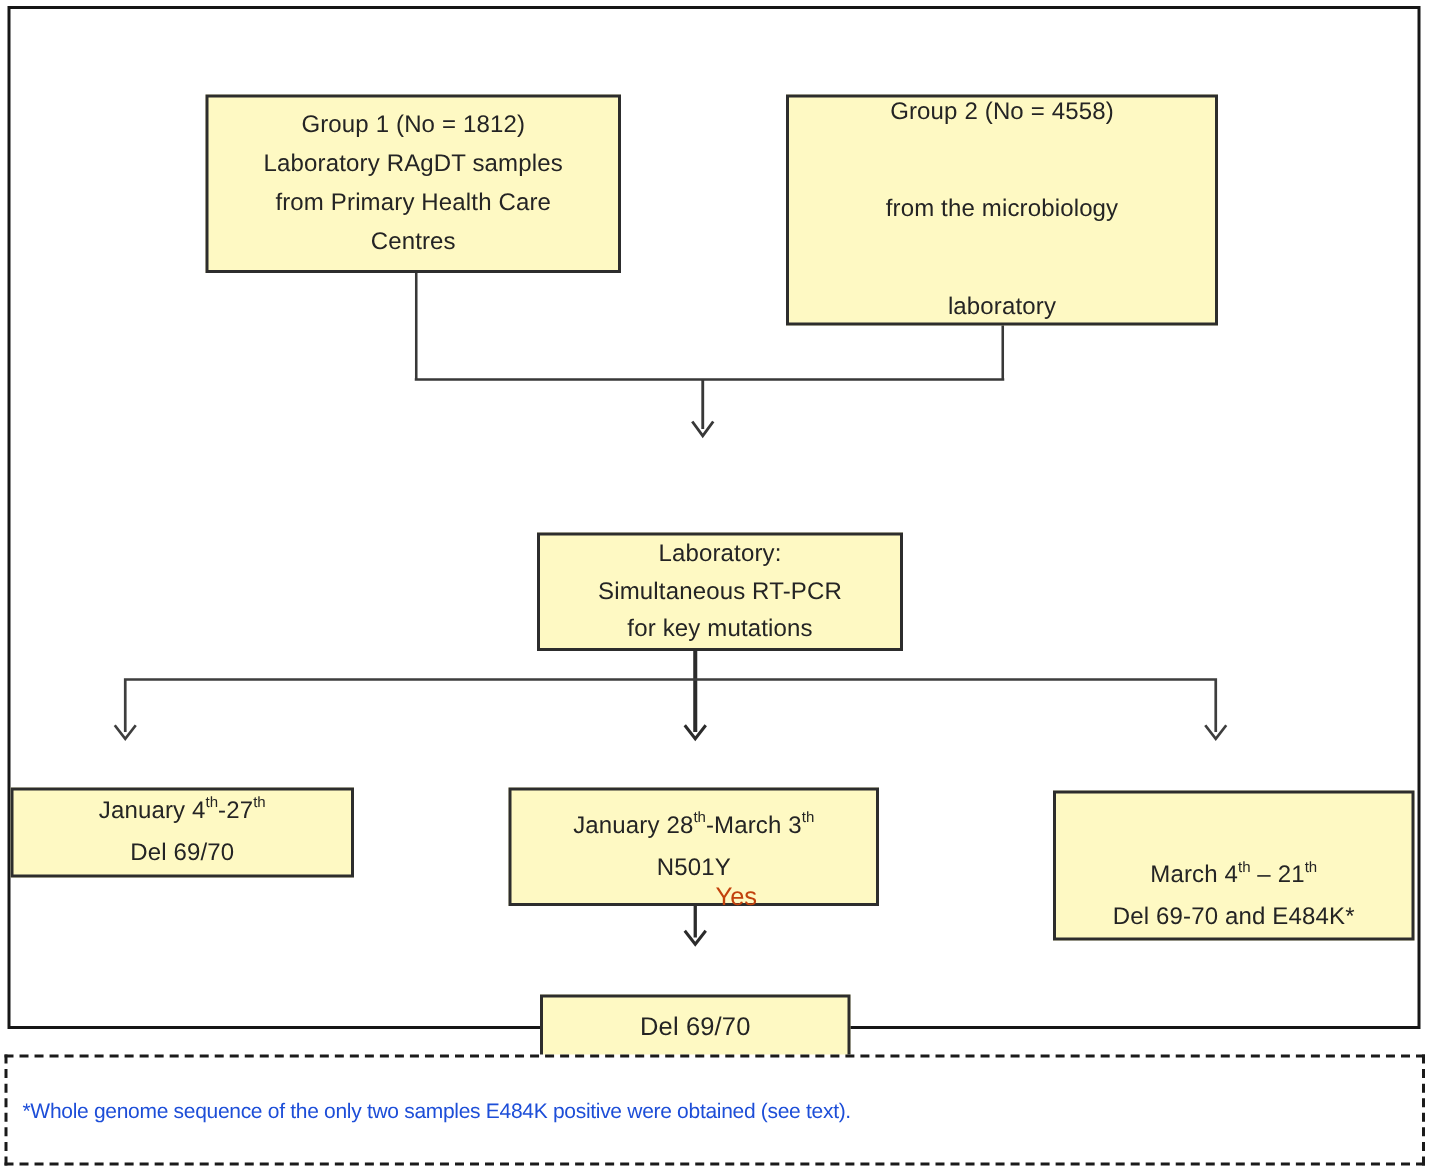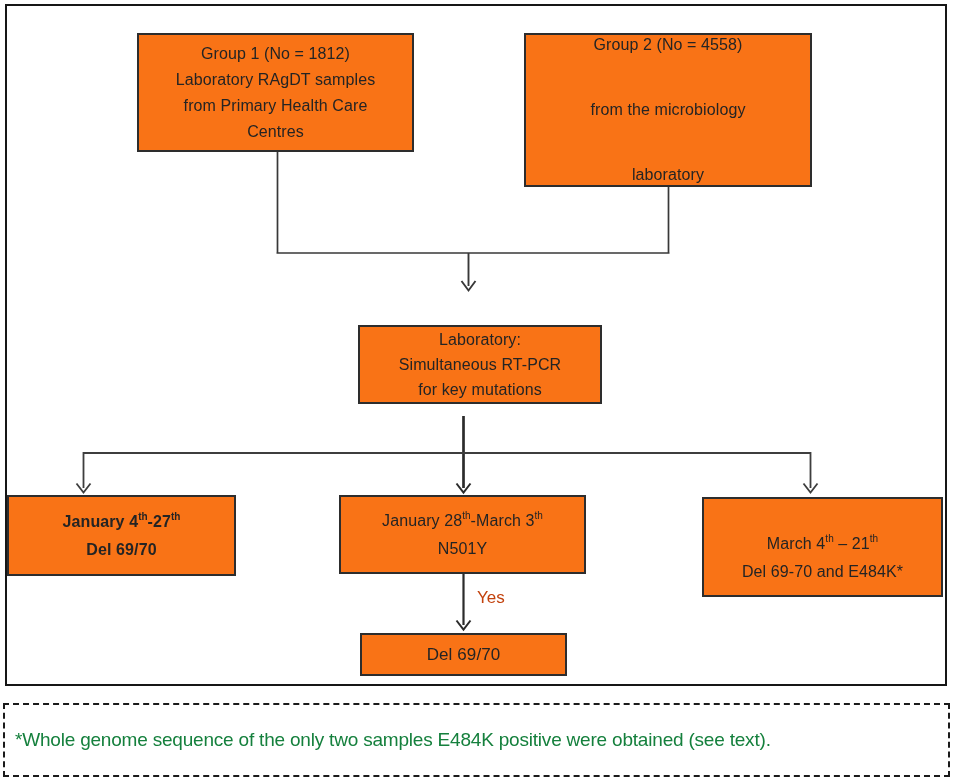--- a/index.html
+++ b/index.html
@@ -21,37 +21,38 @@
     background: transparent;
   }
   .connector-svg {
     position: absolute;
     left: 0; top: 0;
     width: 955px; height: 781px;
     pointer-events: none;
   }
   .fc-box {
     position: absolute;
-    background: #f97316;
+    background: #fef9c3;
     border: 2px solid #2d2d2d;
     display: flex;
     flex-direction: column;
     justify-content: center;
     align-items: center;
     text-align: center;
     font-size: 16px;
     line-height: 26px;
     letter-spacing: 0.1px;
+    margin-top: 30px;
   }
   .box-group1 { left: 137px; top: 33px;  width: 277px; height: 119px; }
   .box-group2 { left: 524px; top: 33px;  width: 288px; height: 154px; gap: 39px; }
   .box-lab    { left: 358px; top: 325px; width: 244px; height: 79px;  line-height: 25px; }
-  .box-bleft  { left: 7px;   top: 495px; width: 229px; height: 81px; font-weight: bold;  }
+  .box-bleft  { left: 7px;   top: 495px; width: 229px; height: 60px;  }
   .box-bmid   { left: 339px; top: 495px; width: 247px; height: 79px;  }
-  .box-bright { left: 702px; top: 497px; width: 241px; height: 100px; justify-content: center; padding-top: 22px; }
+  .box-bright { left: 702px; top: 497px; width: 241px; height: 100px; justify-content: flex-end; padding-top: 22px; }
   .box-del    { left: 360px; top: 633px; width: 207px; height: 43px;  font-size: 17px; }
   .hdr-line { display: block; }
   .sup {
     font-size: 10px;
     position: relative;
     top: -7px;
     letter-spacing: 0;
   }
   .yes-label {
     position: absolute;
@@ -64,23 +65,23 @@
     position: absolute;
     left: 3px; top: 703px;
     width: 947px; height: 74px;
     border: 2px dashed #1a1a1a;
     display: flex;
     align-items: center;
     padding: 0 10px;
     background: #ffffff;
   }
   .footnote-text {
-    font-size: 19px;
+    font-size: 14px;
     letter-spacing: -0.2px;
-    color: #15803d;
+    color: #1d4ed8;
     white-space: nowrap;
   }
 </style>
 </head>
 <body>
 
 <div class="canvas">
 
   <div class="outer-border"></div>
 

